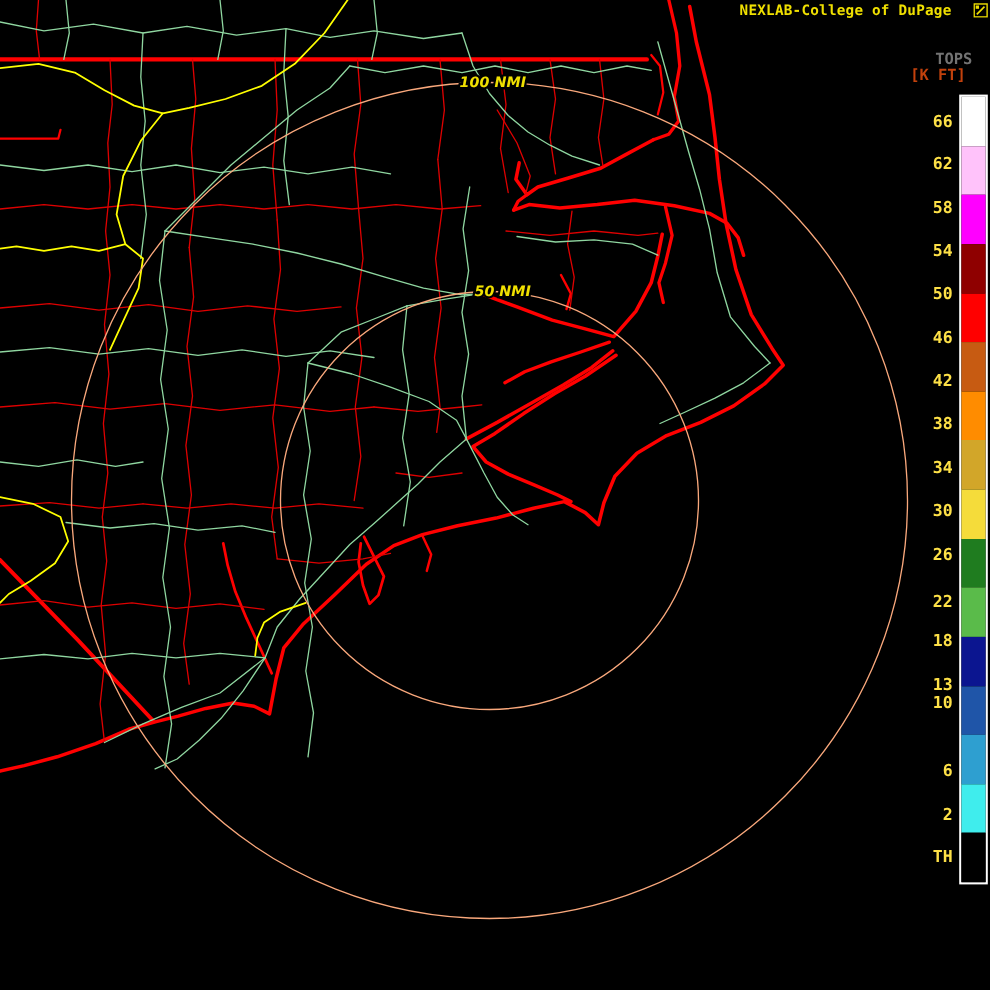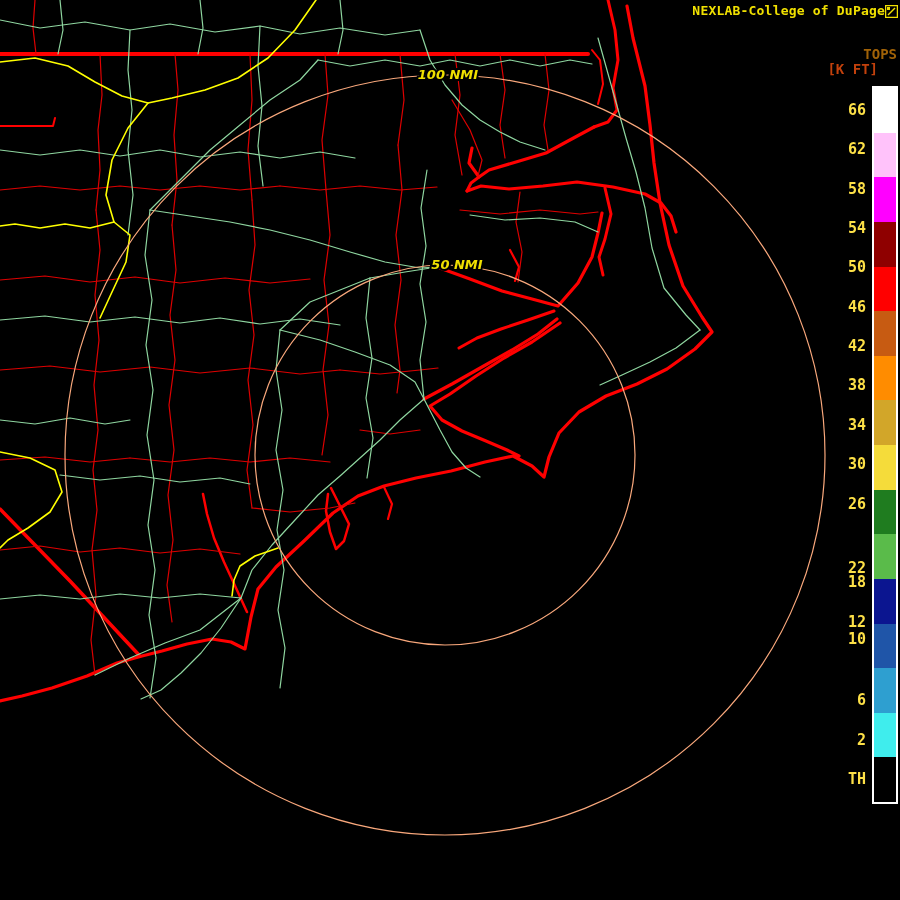--- a/index.html
+++ b/index.html
@@ -1,21 +1,21 @@
 <!DOCTYPE html>
 <html><head>
 <meta charset="utf-8">
 <style>
   html,body{margin:0;padding:0;background:#000;}
   .screen{position:relative;width:900px;height:900px;background:#000;overflow:hidden;
           font-family:"DejaVu Sans Mono","Liberation Mono",monospace;}
   .map-svg{position:absolute;left:0;top:0;}
-  .title-row{position:absolute;top:3px;right:2px;display:flex;align-items:flex-end;gap:0;}
+  .title-row{position:absolute;top:3px;right:2px;display:flex;align-items:flex-start;gap:20px;}
   .title-row .title-text{color:#F0E000;font-size:13px;font-weight:bold;letter-spacing:.2px;white-space:pre;}
-  .legend-title1{position:absolute;top:46px;right:3px;color:#a16207;font-size:14px;font-weight:bold;}
+  .legend-title1{position:absolute;top:46px;right:16px;color:#737373;font-size:14px;font-weight:bold;}
   .legend-title2{position:absolute;top:61px;right:22px;color:#c2410c;font-size:14px;font-weight:bold;}
   .legend-bar{position:absolute;top:86px;right:2px;width:22px;height:714px;border:2px solid #FFFFFF;
               background:#000;display:flex;flex-direction:column;}
   .legend-bar .seg{flex:1 1 0;}
   .legend-labels{position:absolute;top:86px;right:34px;width:30px;height:718px;}
   .legend-labels span{position:absolute;right:0;height:14px;line-height:14px;color:#fde047;
                       font-size:15px;font-weight:bold;text-align:right;}
   .caption{position:absolute;left:455px;bottom:3px;transform:translateX(-50%);color:#E8E8E8;
            font-size:14px;letter-spacing:.8px;white-space:pre;}
 </style>
@@ -145,23 +145,23 @@
       <span style="top: 56.35px;">62</span>
       <span style="top: 95.7px;">58</span>
       <span style="top: 135.05px;">54</span>
       <span style="top: 174.4px;">50</span>
       <span style="top: 213.75px;">46</span>
       <span style="top: 253.1px;">42</span>
       <span style="top: 292.45px;">38</span>
       <span style="top: 331.8px;">34</span>
       <span style="top: 371.15px; text-align: center;">30</span>
       <span style="top: 410.5px;">26</span>
-      <span style="top: 475px;">22</span>
+      <span style="top: 454px;">22</span>
       <span style="top: 489.2px;">18</span>
-      <span style="top: 528.55px;">12</span>
+      <span style="top: 528.55px;">13</span>
       <span style="top: 546px; text-align: right;">10</span>
       <span style="top: 607.25px;">6</span>
       <span style="top: 646.6px;">2</span>
       <span style="top: 685.95px;">TH</span>
     </div>
 
 
 </div>
 
 </body></html>

